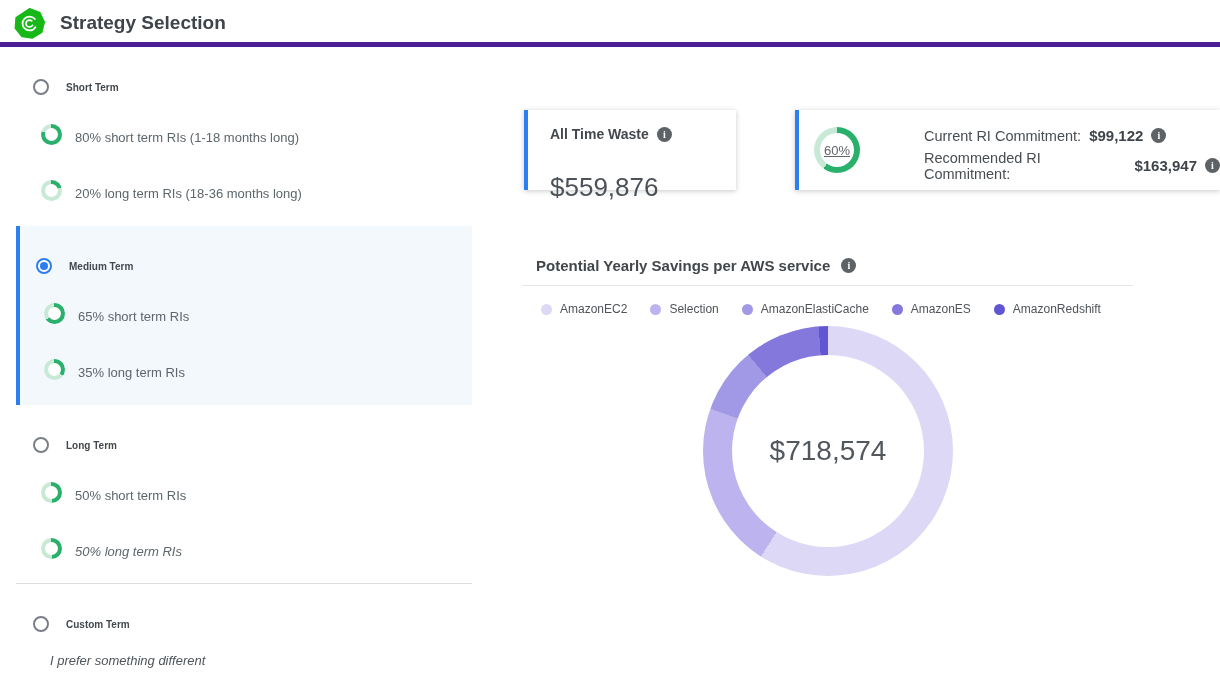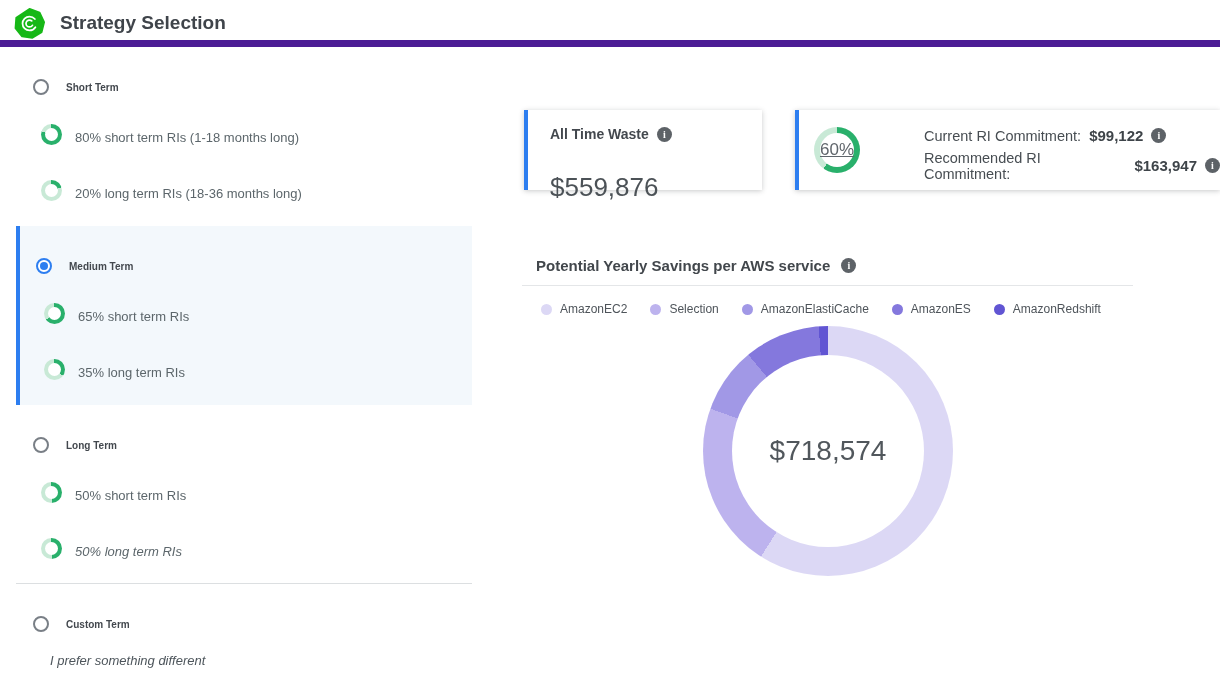--- a/index.html
+++ b/index.html
@@ -1,21 +1,21 @@
 <!DOCTYPE html>
 <html><head>
 <meta charset="utf-8">
 <style>
   * { margin:0; padding:0; box-sizing:border-box; }
   html,body { width:1220px; height:691px; background:#ffffff; overflow:hidden;
               font-family:"Liberation Sans", sans-serif; }
 
   
   .header { position:absolute; left:0; top:0; width:1220px; height:47px;
-            border-bottom:7px solid #4c1d95; background:#fff; }
+            border-bottom:5px solid #4c1d95; background:#fff; }
   .logo { position:absolute; left:14px; top:8px; width:31px; height:31px; }
   .page-title { position:absolute; left:60px; top:12px; font-size:19px; font-weight:700; color:#3f444a; }
 
   
   .section-head { position:absolute; display:flex; align-items:center; gap:17px; }
   .section-label { font-size:10px; font-weight:700; color:#43484e; }
   .radio { width:16px; height:16px; border-radius:50%; border:2px solid #797f86; background:#fff; flex:0 0 auto; position:relative; }
   .radio.selected { border-color:#2d7ef0; }
   .radio.selected::after { content:""; position:absolute; inset:2px; border-radius:50%; background:#2d7ef0; }
 
@@ -31,30 +31,30 @@
 
   
   .info-icon { display:inline-flex; align-items:center; justify-content:center;
                width:15px; height:15px; border-radius:50%; background:#5d6267; color:#fff;
                font-size:10px; font-weight:700; font-family:"Liberation Serif", serif;
                flex:0 0 auto; }
 
   
   .card { position:absolute; background:#fff; border-left:4px solid #2d7ef0;
           box-shadow:0 1px 5px rgba(60,64,67,.28); }
-  .card-waste { left:524px; top:110px; width:238px; height:80px; }
+  .card-waste { left:524px; top:110px; width:212px; height:80px; }
   .card-waste .label-row { position:absolute; left:22px; top:16px; display:flex; align-items:center; gap:8px; }
   .card-label { font-size:14px; font-weight:700; color:#43484e; }
   .card-value { position:absolute; left:22px; top:38px; font-size:26px; color:#4c5257;margin-top:24px; }
 
   .card-commit { left:795px; top:110px; width:425px; height:80px; }
   .gauge { position:absolute; left:15px; top:17px; width:46px; height:46px; border-radius:50%;
            display:flex; align-items:center; justify-content:center; }
   .gauge::after { content:""; position:absolute; inset:6px; border-radius:50%; background:#fff; }
-  .gauge-label { position:relative; z-index:1; font-size:17px; color:#5f656b;text-decoration:underline; }
+  .gauge-label { position:relative; z-index:1; font-size:13px; color:#5f656b;text-decoration:underline; }
   .commit-rows { position:absolute; left:125px; top:15px; display:flex; flex-direction:column; gap:9px; }
   .commit-row { display:flex; align-items:center; gap:8px; height:21px; }
   .commit-label { font-size:14.5px; color:#474d52; }
   .commit-value { font-size:15px; font-weight:700; color:#3e4449; }
 
   
   .chart-title-row { position:absolute; left:536px; top:257px; display:flex; align-items:center; gap:11px; }
   .chart-title { font-size:15px; font-weight:700; color:#42474c; }
   .chart-divider { position:absolute; left:522px; top:285px; width:611px; height:1px; background:#e4e6e8; }
   .legend { position:absolute; left:541px; top:302px; display:flex; align-items:center; gap:23px; }

